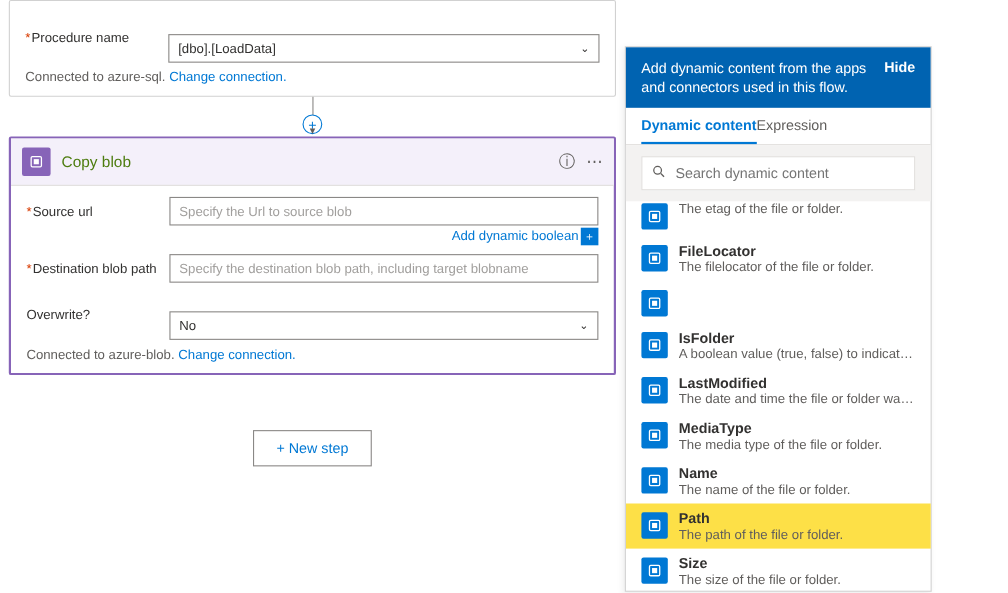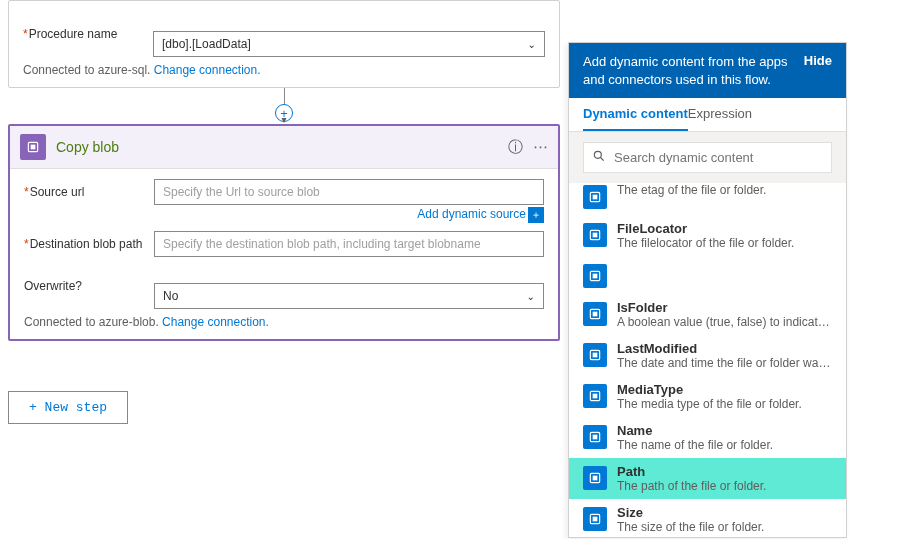--- a/index.html
+++ b/index.html
@@ -27,21 +27,21 @@
   
   .action-card { border: 2px solid #8764b8; border-radius: 2px; }
   .action-header { display: flex; align-items: center; background: #f4f0fa; padding: 8px 10px; border-bottom: 1px solid #e1dfdd; }
   .action-header .icon { width: 26px; height: 26px; background: #8764b8; border-radius: 2px; display:flex; align-items:center; justify-content:center; margin-right: 10px; }
   .action-header .title { flex: 1; font-size: 14px; color: #4d7c0f; }
   .action-header .hdr-btn { color: #605e5c; margin-left: 10px; cursor: pointer; font-size: 15px; }
   
   .add-dyn-link { text-align: right; font-size: 12px; color: #0078d4; margin: 2px 0 8px; }
   .add-dyn-link .sq { display: inline-block; background: #0078d4; color: #fff; font-size: 10px; padding: 1px 3px; margin-left: 2px; }
   
-  .new-step { margin-top: 50px; font-family: Liberation Mono, monospace; }
+  .new-step { text-align: center; margin-top: 50px; }
   .new-step-btn { display: inline-block; border: 1px solid #8a8886; padding: 8px 20px; color: #0078d4; font-size: 13px; cursor: pointer; background: #fff; }
   .new-step-btn::before { content: "+ "; }
   
   
   .dyn-panel { position: absolute; left: 568px; top: 42px; width: 279px; border: 1px solid #d1d1d1; background: #fff; box-shadow: -2px 2px 6px rgba(0,0,0,0.08); }
   .dyn-panel .blue-bar { background: #0063b1; color: #fff; padding: 10px 14px; display: flex; align-items: flex-start; }
   .dyn-panel .blue-bar .msg { flex: 1; font-size: 13px; line-height: 1.35; }
   .dyn-panel .blue-bar .hide { font-size: 13px; cursor: pointer; margin-left: 10px; font-weight: 600; }
   
   .dyn-tabs { display: flex; border-bottom: 1px solid #e1dfdd; padding: 8px 14px 0; }
@@ -49,21 +49,21 @@
   .dyn-tab.active { color: #0078d4; font-weight: 600; border-bottom: 2px solid #0078d4; }
   
   .dyn-search { padding: 10px 14px; background: #f3f2f1; }
   .dyn-search-box { display:flex; align-items:center; background:#fff; border:1px solid #e1dfdd; padding:6px 8px; }
   .dyn-search-box input { border:none; outline:none; flex:1; font-size:13px; font-family:inherit; }
   .dyn-search-box .si { color:#605e5c; margin-right:8px; }
   
   .dyn-list { overflow-y: auto; height: 354px; }
   .dyn-item { display:flex; padding: 6px 14px; cursor:pointer; align-items: flex-start; }
   .dyn-item.peek { padding-top:0; }
-  .dyn-item.selected { background: #5eead4; }
+  .dyn-item.selected { background: #fde047; }
   .dyn-item .dicon { width: 24px; height: 24px; background:#0078d4; border-radius:2px; display:flex; align-items:center; justify-content:center; margin-right:10px; flex-shrink:0; margin-top:2px; }
   .dyn-item .dtitle { font-size: 13px; color:#323130; font-weight:600; }
   .dyn-item .ddesc { font-size: 12px; color:#605e5c; white-space: nowrap; overflow:hidden; text-overflow: ellipsis; max-width: 270px; }
   .dyn-item .dtxt { flex:1; min-width:0; }
   
   .blob-svg { width:14px;height:14px; }
 </style>
 </head>
 <body>
 
@@ -106,21 +106,21 @@
       <span class="hdr-btn">⋯</span>
     </div>
     <div class="card-body">
       <div class="field-row" style="margin-bottom:2px;">
         <div class="field-label req">Source url</div>
         <div class="field-input">
           <input type="text" class="text-input" placeholder="Specify the Url to source blob" style="">
         </div>
       </div>
       <div class="add-dyn-link">
-        <span class="link">Add dynamic source</span><span class="sq">＋</span>
+        <span class="link">Add dynamic boolean</span><span class="sq">＋</span>
       </div>
       <div class="field-row">
         <div class="field-label req">Destination blob path</div>
         <div class="field-input">
           <input type="text" class="text-input" placeholder="Specify the destination blob path, including target blobname" style="">
         </div>
       </div>
       <div class="field-row">
         <div class="field-label">Overwrite?</div>
         <div class="field-input">

